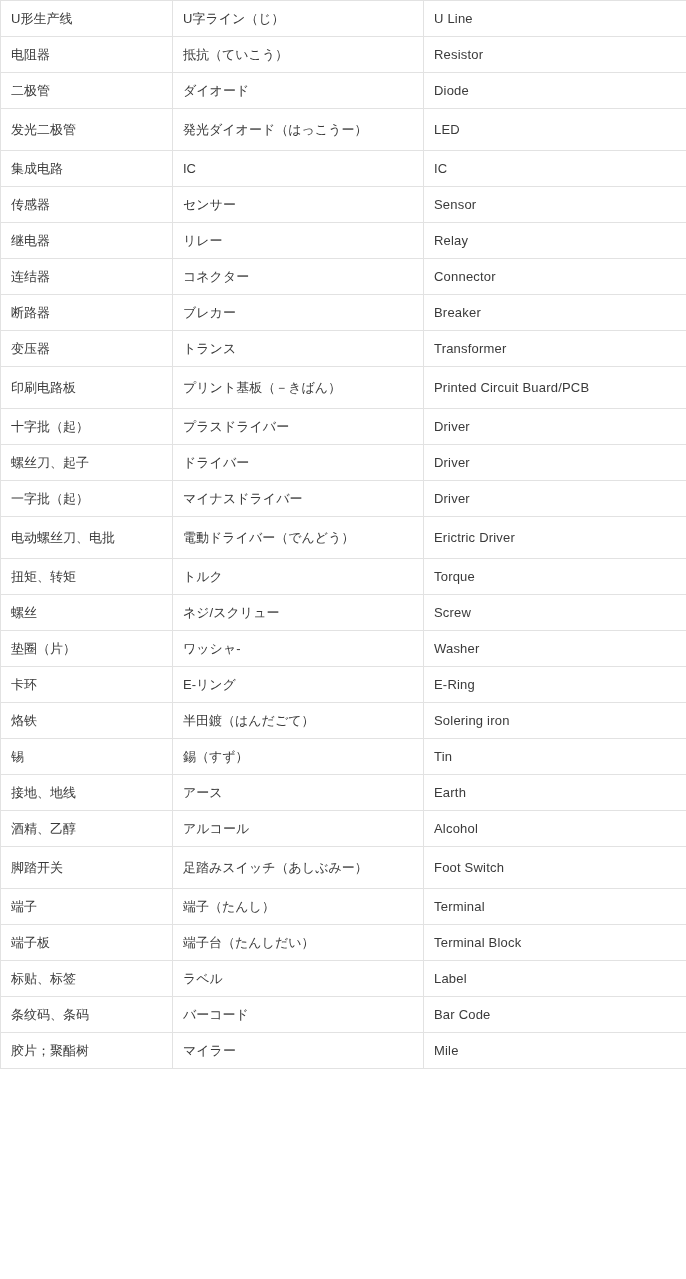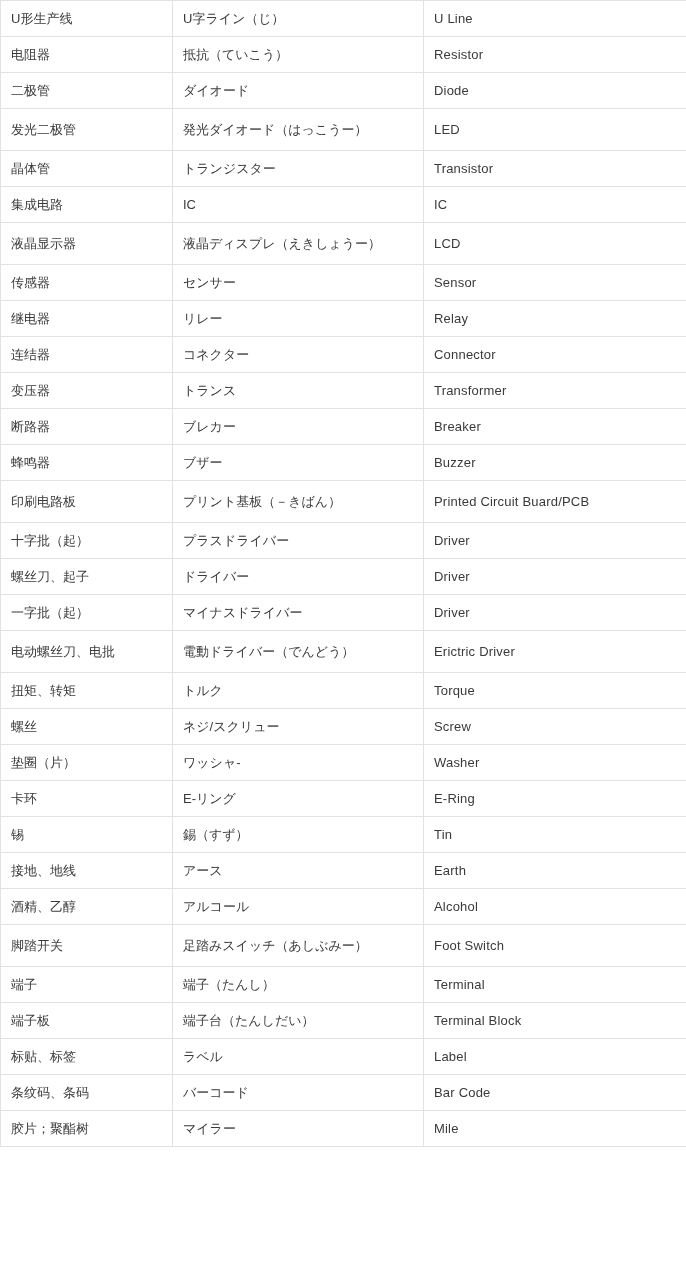--- a/index.html
+++ b/index.html
@@ -61,63 +61,48 @@
         <td class="cell-cn">二极管</td>
         <td class="cell-jp">ダイオード</td>
         <td class="cell-en">Diode</td>
       </tr>
       <tr class="row-tall">
         <td class="cell-cn">发光二极管</td>
         <td class="cell-jp">発光ダイオード（はっこうー）</td>
         <td class="cell-en">LED</td>
       </tr>
       <tr class="row-std">
-        <td class="cell-cn">晶体管</td>
-        <td class="cell-jp">トランジスター</td>
-        <td class="cell-en">Transistor</td>
-      </tr>
-      <tr class="row-std">
         <td class="cell-cn">集成电路</td>
         <td class="cell-jp">IC</td>
         <td class="cell-en">IC</td>
-      </tr>
-      <tr class="row-tall">
-        <td class="cell-cn">液晶显示器</td>
-        <td class="cell-jp">液晶ディスプレ（えきしょうー）</td>
-        <td class="cell-en">LCD</td>
       </tr>
       <tr class="row-std">
         <td class="cell-cn">传感器</td>
         <td class="cell-jp">センサー</td>
         <td class="cell-en">Sensor</td>
       </tr>
       <tr class="row-std">
         <td class="cell-cn">继电器</td>
         <td class="cell-jp">リレー</td>
         <td class="cell-en">Relay</td>
       </tr>
       <tr class="row-std">
         <td class="cell-cn">连结器</td>
         <td class="cell-jp">コネクター</td>
         <td class="cell-en">Connector</td>
       </tr>
       <tr class="row-std">
-        <td class="cell-cn">变压器</td>
-        <td class="cell-jp">トランス</td>
-        <td class="cell-en">Transformer</td>
-      </tr>
-      <tr class="row-std">
         <td class="cell-cn">断路器</td>
         <td class="cell-jp">ブレカー</td>
         <td class="cell-en">Breaker</td>
       </tr>
       <tr class="row-std">
-        <td class="cell-cn">蜂鸣器</td>
-        <td class="cell-jp">ブザー</td>
-        <td class="cell-en">Buzzer</td>
+        <td class="cell-cn">变压器</td>
+        <td class="cell-jp">トランス</td>
+        <td class="cell-en">Transformer</td>
       </tr>
       <tr class="row-tall">
         <td class="cell-cn">印刷电路板</td>
         <td class="cell-jp">プリント基板（－きばん）</td>
         <td class="cell-en">Printed  Circuit Buard/PCB</td>
       </tr>
       <tr class="row-std">
         <td class="cell-cn">十字批（起）</td>
         <td class="cell-jp">プラスドライバー</td>
         <td class="cell-en">Driver</td>
@@ -149,20 +134,25 @@
       </tr>
       <tr class="row-std">
         <td class="cell-cn">垫圈（片）</td>
         <td class="cell-jp">ワッシャ-</td>
         <td class="cell-en">Washer</td>
       </tr>
       <tr class="row-std">
         <td class="cell-cn">卡环</td>
         <td class="cell-jp">E-リング</td>
         <td class="cell-en">E-Ring</td>
+      </tr>
+      <tr class="row-std">
+        <td class="cell-cn">烙铁</td>
+        <td class="cell-jp">半田鍍（はんだごて）</td>
+        <td class="cell-en">Solering  iron</td>
       </tr>
       <tr class="row-std">
         <td class="cell-cn">锡</td>
         <td class="cell-jp">錫（すず）</td>
         <td class="cell-en">Tin</td>
       </tr>
       <tr class="row-std">
         <td class="cell-cn">接地、地线</td>
         <td class="cell-jp">アース</td>
         <td class="cell-en">Earth</td>

